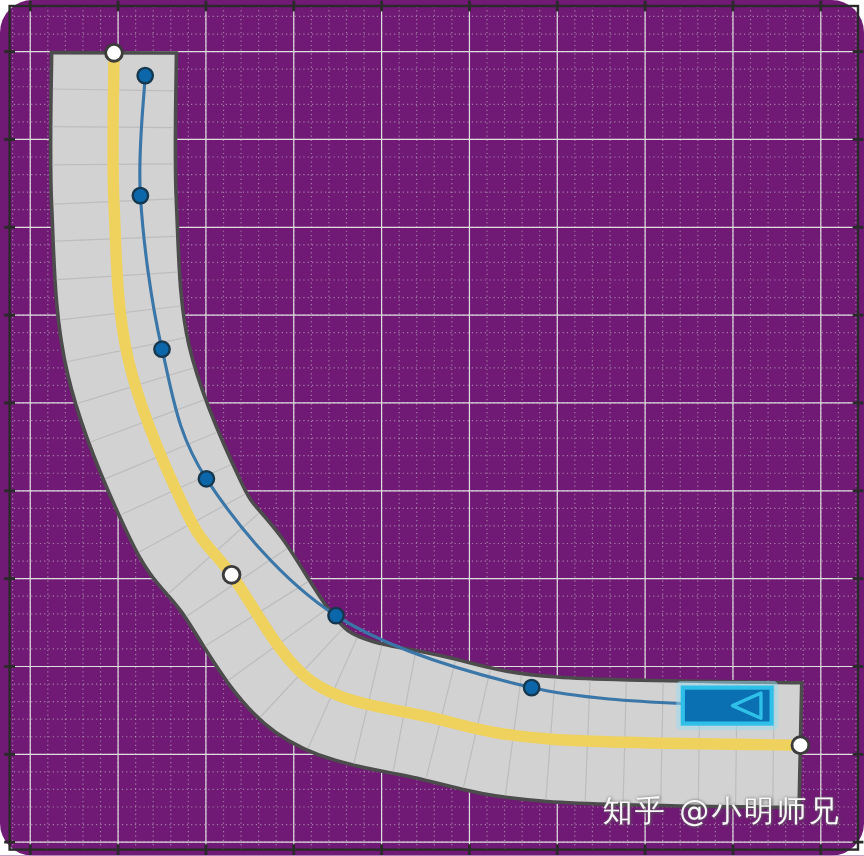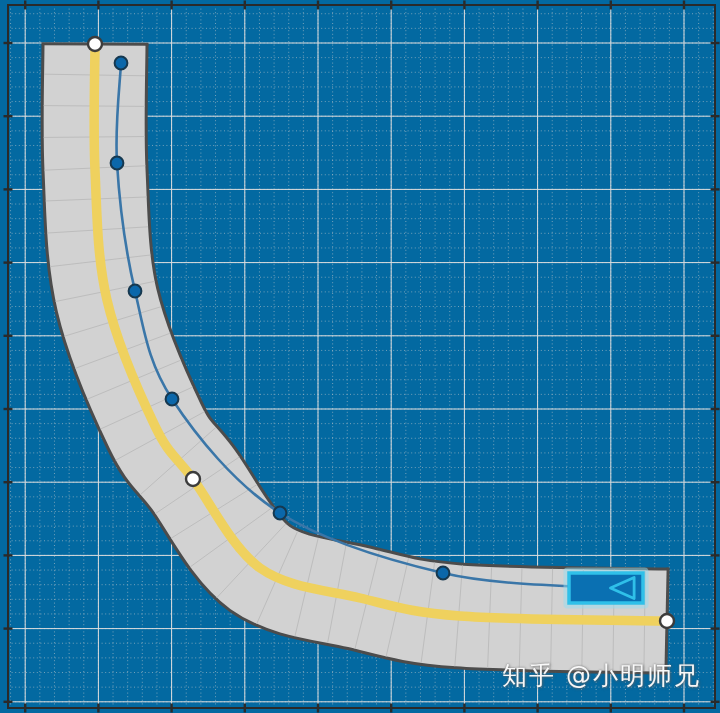--- a/index.html
+++ b/index.html
@@ -1,20 +1,20 @@
 <!DOCTYPE html>
 <html><head>
 <meta charset="utf-8">
 <style>
   html,body{margin:0;padding:0;}
   body{
     width:720px;height:713px;background:#ffffff;overflow:hidden;
     font-family:"DejaVu Sans","Liberation Sans",sans-serif;
   }
-  .stage{position:relative;width:720px;height:713px;background:#0369a1;}
+  .stage{position:relative;width:720px;height:713px;background:#701a75;border-radius:27px;}
   svg{position:absolute;left:0;top:0;display:block;}
   .watermark{
     position:absolute;right:19px;bottom:21px;
     font-size:25px;letter-spacing:2px;font-weight:400;
     color:rgba(253,253,253,0.97);
     text-shadow:0 0 2px rgba(110,110,110,0.85),1px 1px 3px rgba(90,90,90,0.65);
     white-space:nowrap;pointer-events:none;
   }
 </style>
 </head>

